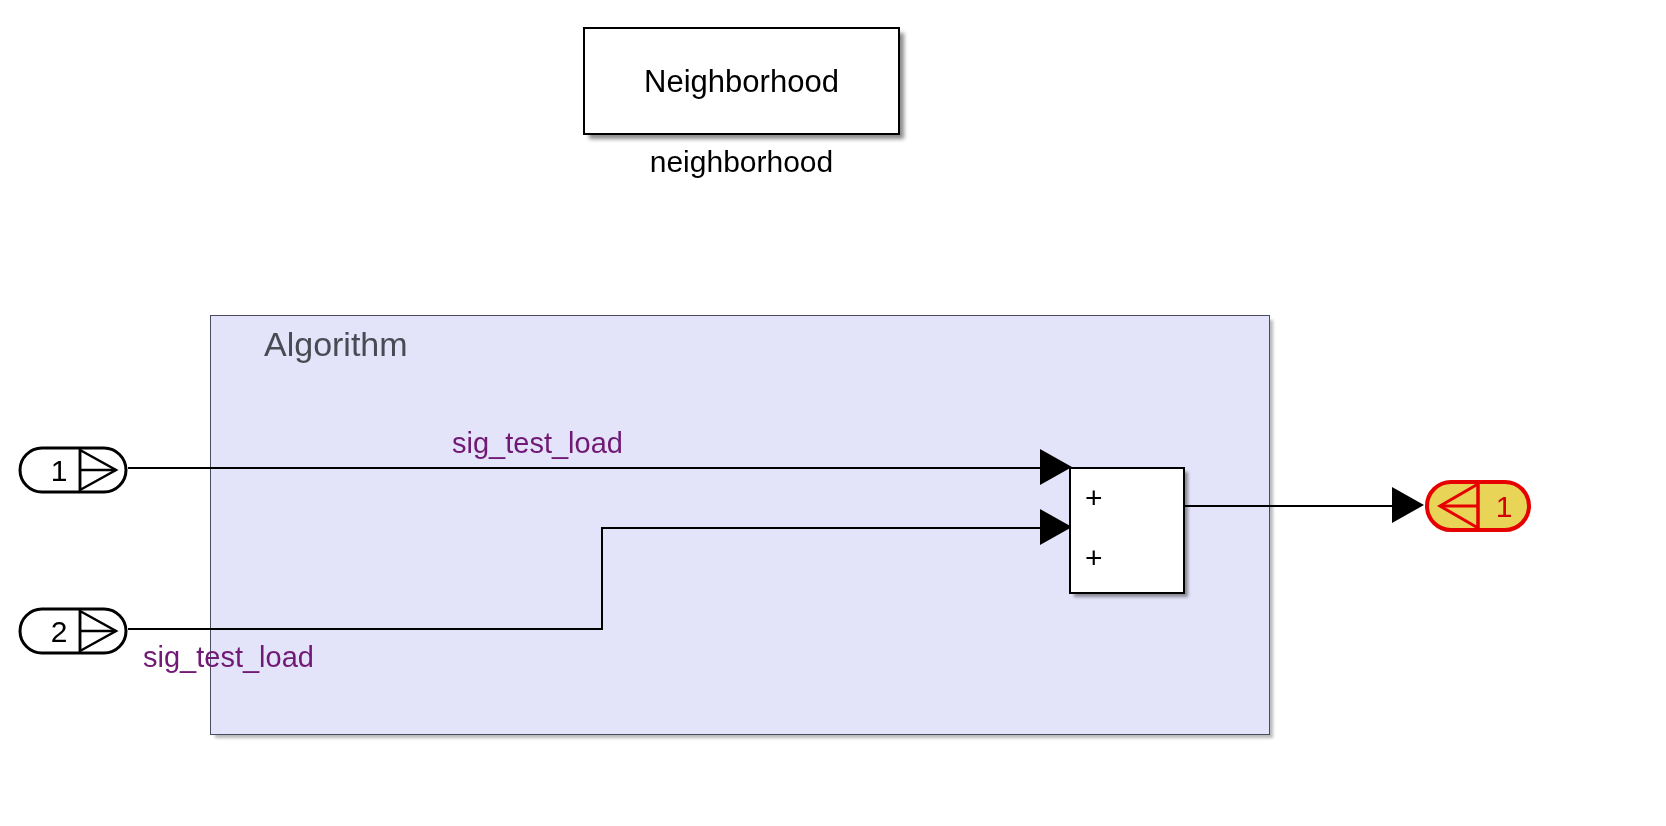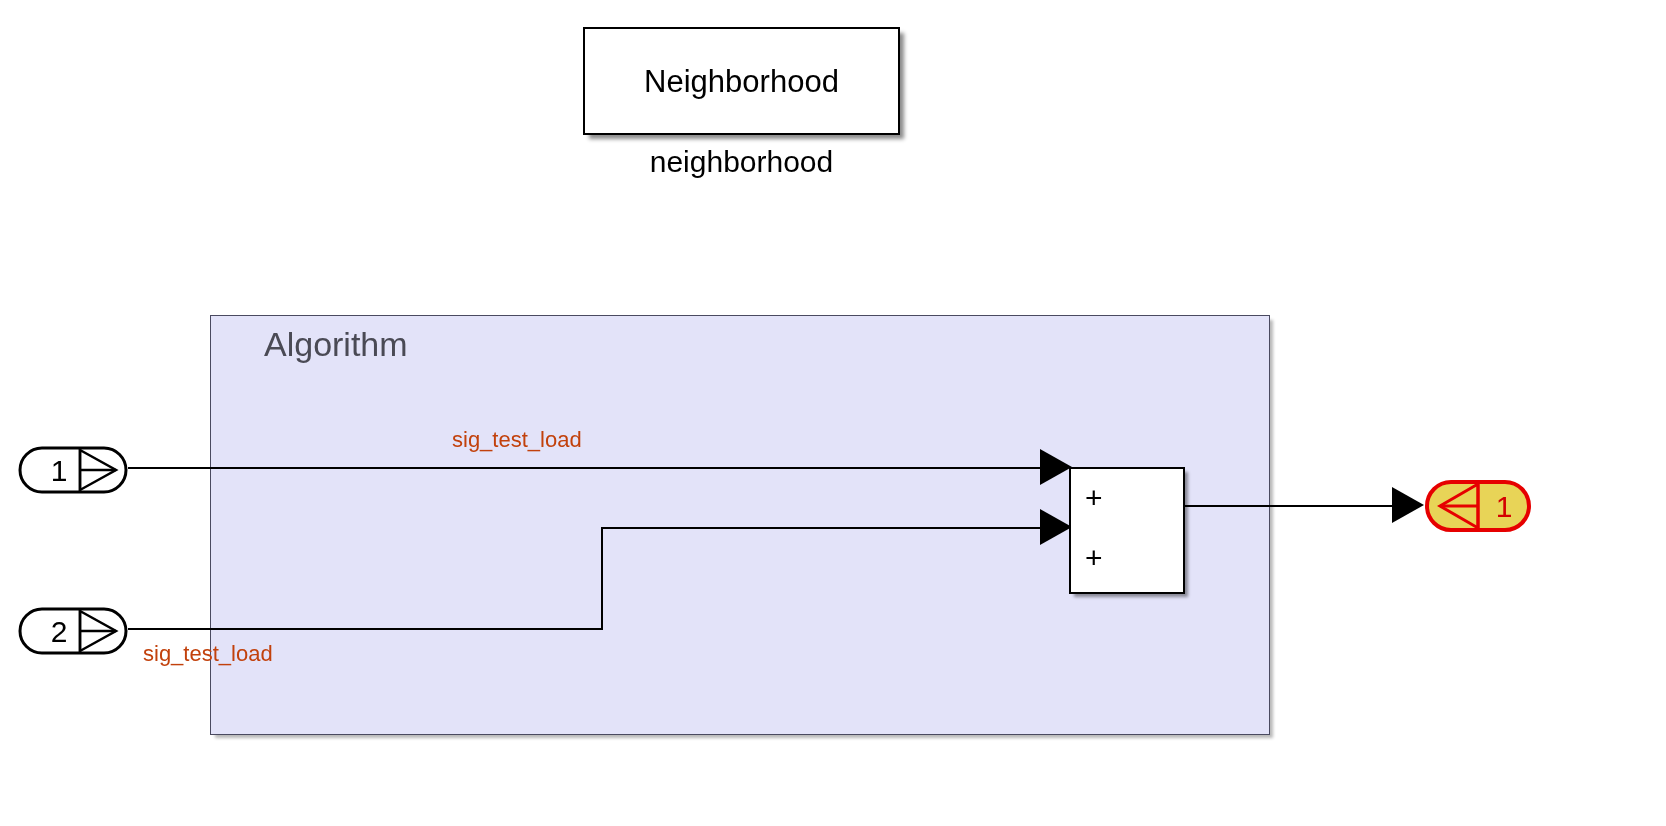--- a/index.html
+++ b/index.html
@@ -114,22 +114,22 @@
   
   .arrow {
     width: 0; height: 0;
     border-top: 18px solid transparent;
     border-bottom: 18px solid transparent;
     border-left: 32px solid #000000;
   }
 
   
   .sig-label {
-    font-size: 22px;
-    color: #c2410c;
+    font-size: 29px;
+    color: #701a75;
     white-space: nowrap;
   }
 </style>
 </head>
 <body>
 
 <div id="canvas">
 
   <div class="abs ref-block">
     <span class="ref-block-label">Neighborhood</span>

